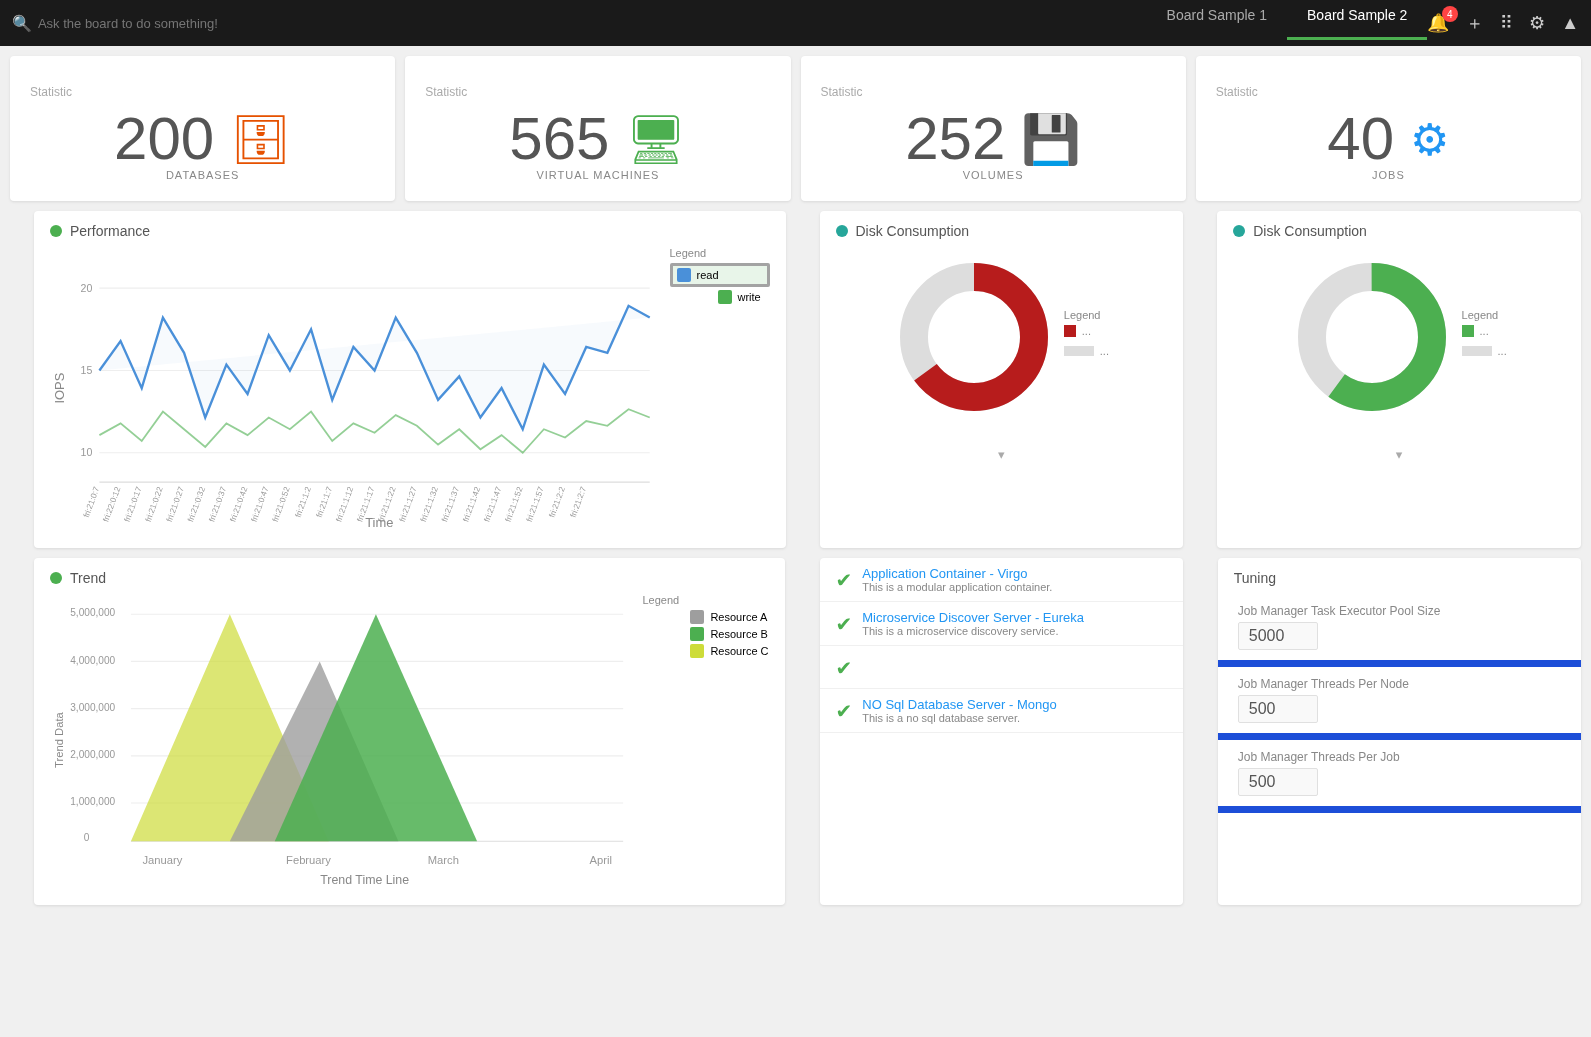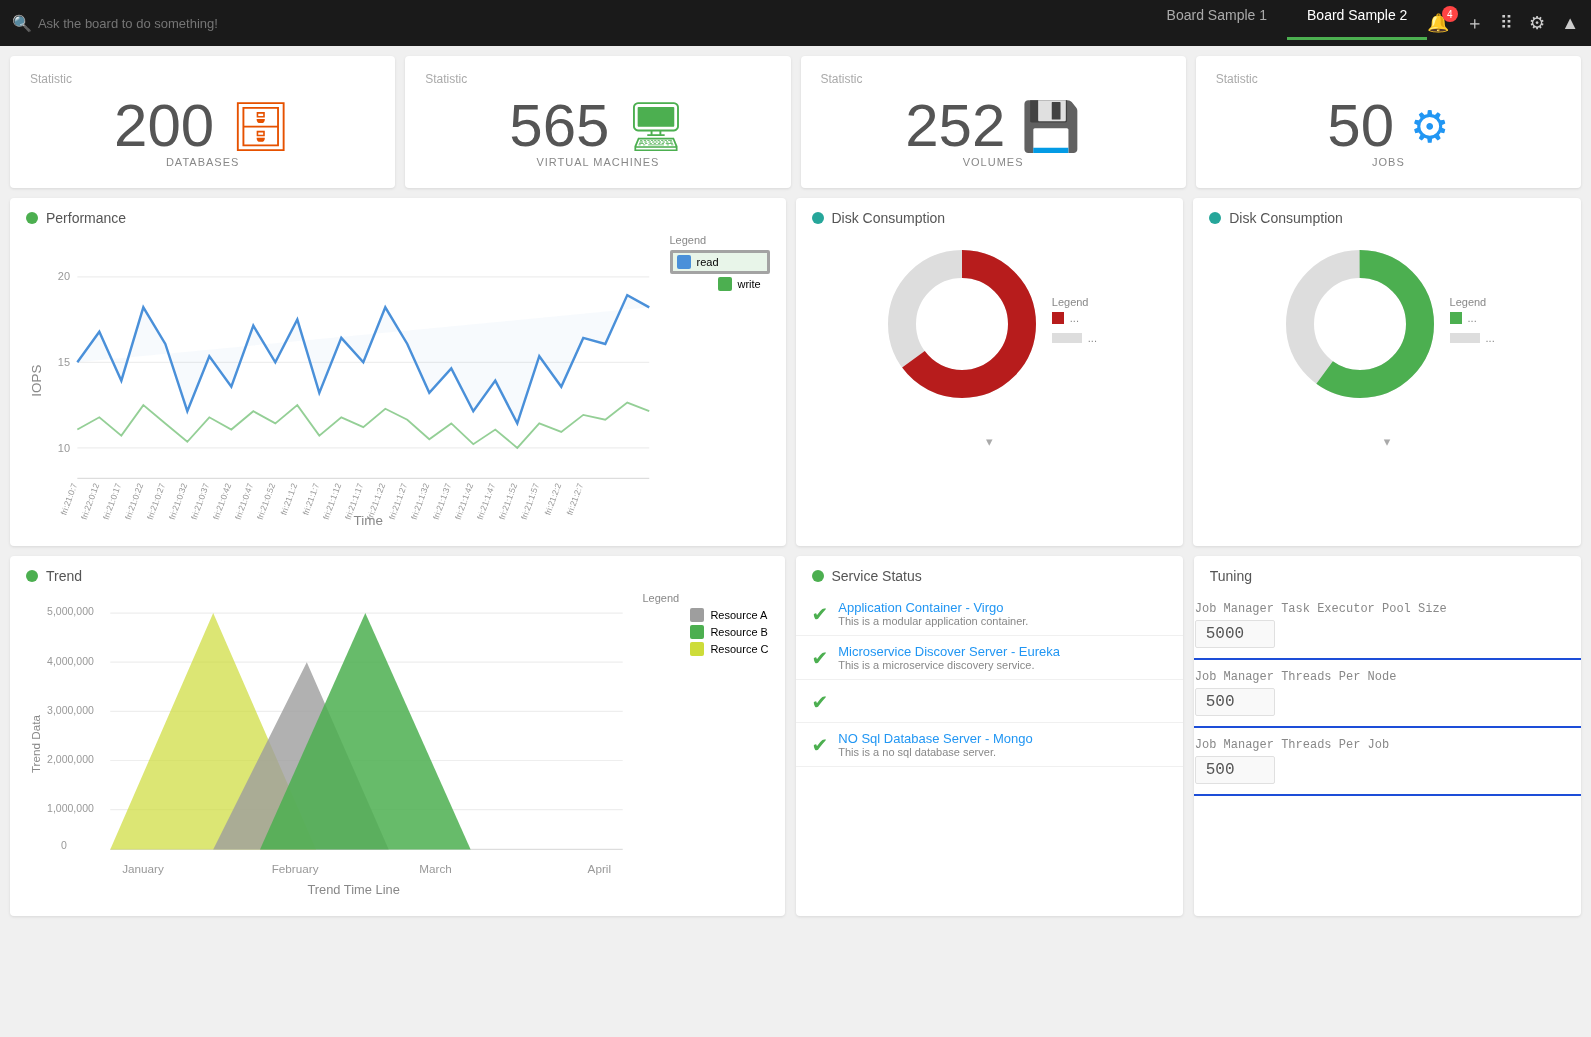--- a/index.html
+++ b/index.html
@@ -35,38 +35,39 @@
     .nav-icon-btn {
       background: none; border: none; color: #ccc; font-size: 18px; cursor: pointer;
     }
 
     
     .main { padding: 10px; }
 
     
     .stat-row { display: grid; grid-template-columns: repeat(4, 1fr); gap: 10px; margin-bottom: 10px; }
     .stat-card {
-      background: #fff; border-radius: 4px; padding: 16px 20px 20px 20px;
+      background: #fff; border-radius: 4px; padding: 29px 20px 20px 20px;
       box-shadow: 0 1px 3px rgba(0,0,0,0.1);
     }
     .stat-label { font-size: 12px; color: #aaa; margin-bottom: 10px; }
     .stat-body { display: flex; align-items: center; justify-content: center; gap: 16px; }
     .stat-num { font-size: 60px; font-weight: 400; color: #555; line-height: 1; }
     .stat-icon { font-size: 48px; }
     .stat-sub { font-size: 11px; color: #888; text-align: center; letter-spacing: 1px; }
 
     
     .dashboard-row { display: grid; gap: 10px; margin-bottom: 10px; }
     .row-3col { grid-template-columns: 2fr 1fr 1fr; }
     .row-3col-b { grid-template-columns: 2fr 1fr 1fr; gap: 11px; }
 
     .widget {
       background: #fff; border-radius: 4px;
       box-shadow: 0 1px 3px rgba(0,0,0,0.1);
       overflow: hidden;
+      margin-left: 24px;
     }
     .widget-header {
       display: flex; align-items: center; gap: 8px;
       padding: 12px 16px 8px 16px; font-size: 14px; color: #555;
     }
     .widget-dot { width: 12px; height: 12px; border-radius: 50%; flex-shrink: 0; }
     .widget-dot.green { background: #4caf50; }
     .widget-dot.teal { background: #26a69a; }
     .widget-body { padding: 0 16px 16px 16px; }
 
@@ -91,21 +92,21 @@
     .donut-legend-line { width: 30px; height: 10px; background: #ddd; }
     .chevron-down { text-align: center; padding: 4px; color: #aaa; cursor: pointer; }
 
     
     .svc-item { display: flex; align-items: flex-start; gap: 10px; padding: 8px 16px; border-bottom: 1px solid #f0f0f0; }
     .svc-check { color: #4caf50; font-size: 20px; margin-top: 2px; flex-shrink: 0; }
     .svc-name { color: #2196f3; font-size: 13px; font-weight: 500; }
     .svc-desc { color: #888; font-size: 11px; }
 
     
-    .tuning-item { padding: 10px 1px; border-bottom: 2px solid #1d4ed8; font-family: Liberation Mono, monospace; }
+    .tuning-item { padding: 10px 20px; border-bottom: 7px solid #1d4ed8; }
     .tuning-lbl { font-size: 12px; color: #888; margin-bottom: 4px; }
     .tuning-val {
       font-size: 16px; color: #555; font-weight: 300;
       background: #f9f9f9; border: 1px solid #e0e0e0;
       padding: 4px 10px; display: inline-block; border-radius: 2px; min-width: 80px;
     }
 
     
     .trend-chart-wrap { display: flex; gap: 8px; }
     .trend-chart-area { flex: 1; }
@@ -165,21 +166,21 @@
       <div class="stat-body">
         <span class="stat-num">252</span>
         <span class="stat-icon" style="color:#9c27b0;">💾</span>
       </div>
       <div class="stat-sub">VOLUMES</div>
     </div>
 
     <div class="stat-card">
       <div class="stat-label">Statistic</div>
       <div class="stat-body">
-        <span class="stat-num">50</span>
+        <span class="stat-num">40</span>
         <span class="stat-icon" style="color:#2196f3;font-size:44px;">⚙</span>
       </div>
       <div class="stat-sub">JOBS</div>
     </div>
 
   </div>
 
   <div class="dashboard-row row-3col">
 
     <div class="widget">
@@ -366,24 +367,20 @@
             <div class="legend-item">
               <span class="legend-color" style="background:#cddc39;"></span>
               <span>Resource C</span>
             </div>
           </div>
         </div>
       </div>
     </div>
 
     <div class="widget">
-      <div class="widget-header">
-        <span class="widget-dot green"></span>
-        <span>Service Status</span>
-      </div>
       <div>
         <div class="svc-item">
           <span class="svc-check">✔</span>
           <div>
             <div class="svc-name">Application Container - Virgo</div>
             <div class="svc-desc">This is a modular application container.</div>
           </div>
         </div>
         <div class="svc-item">
           <span class="svc-check">✔</span>

